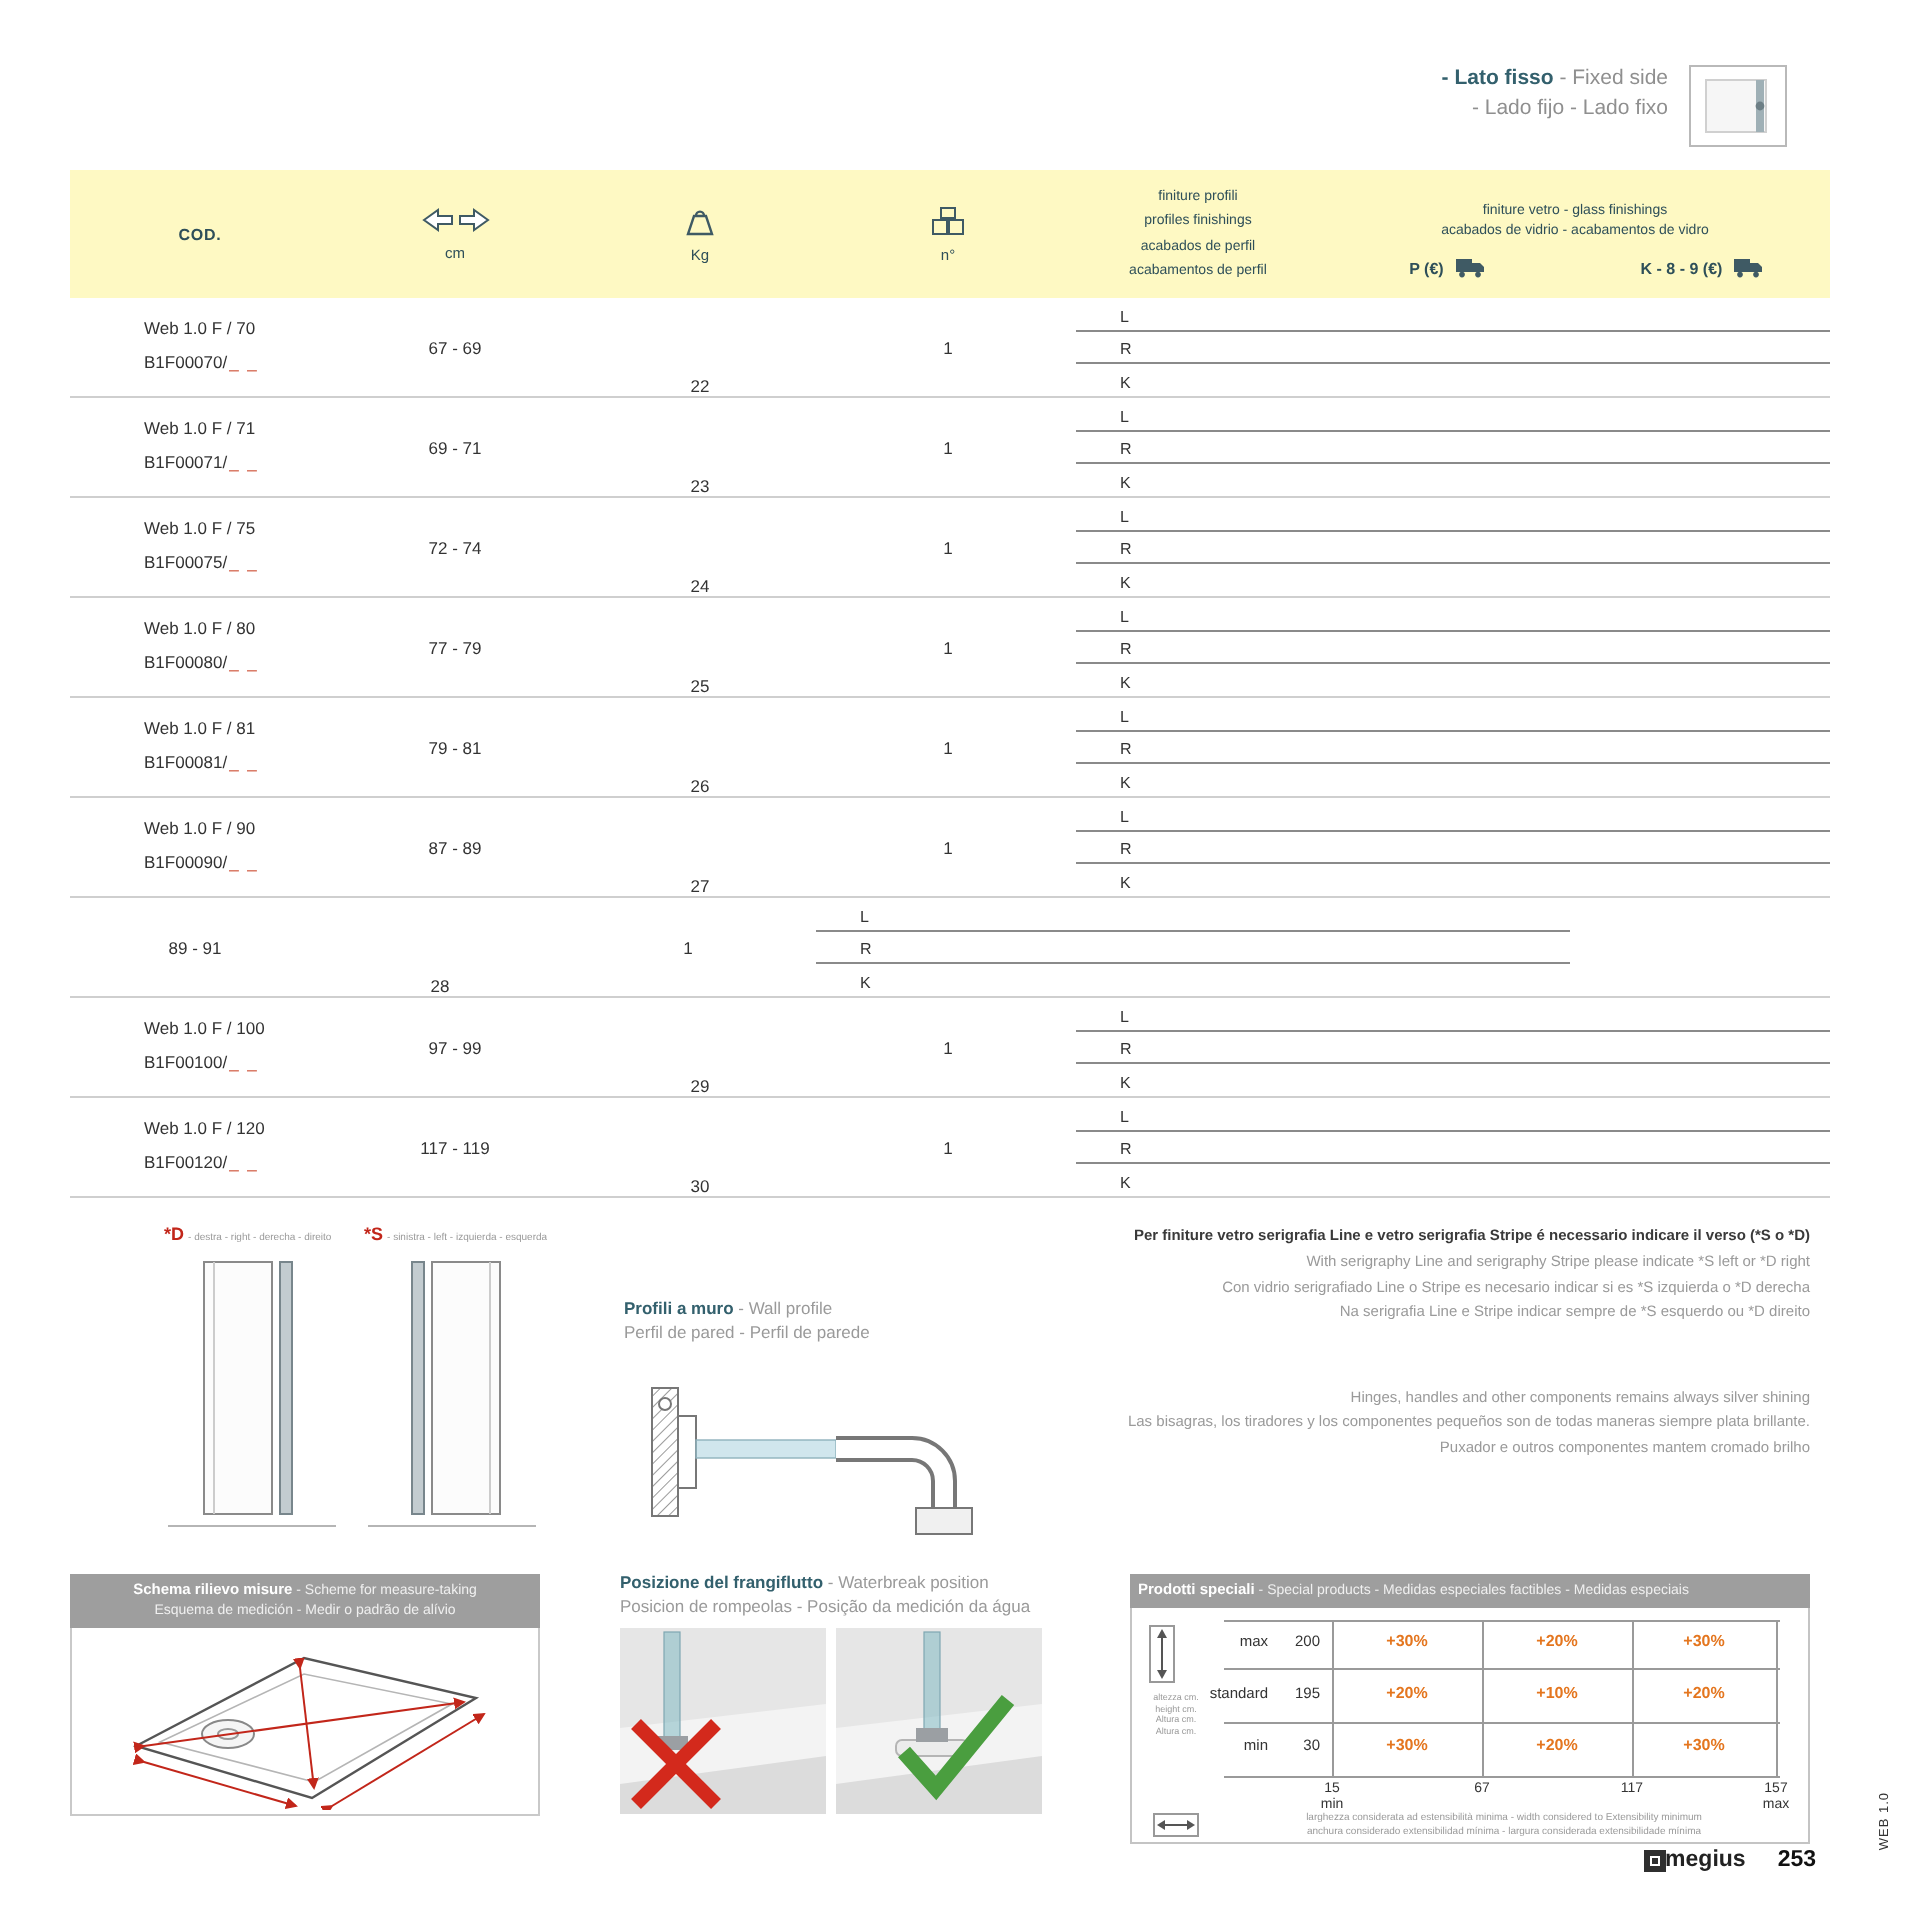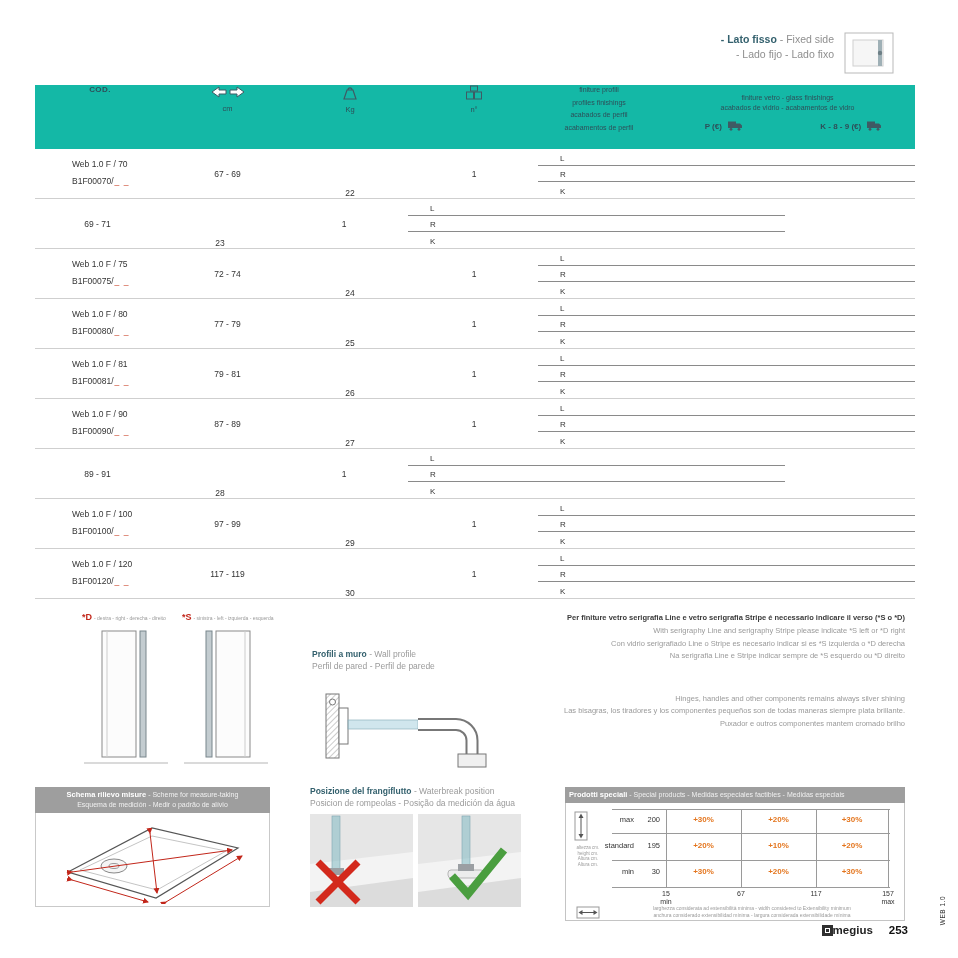--- a/index.html
+++ b/index.html
@@ -7,21 +7,21 @@
   body { width:958px; height:958px; font-family:"Liberation Sans", sans-serif; color:#333; position:relative; overflow:hidden; }
 
   
   .legend { position:absolute; top:32px; right:64px; display:flex; gap:10px; align-items:flex-start; }
   .legend-text { text-align:right; font-size:10.5px; line-height:15px; }
   .t-bold { color:#33606d; font-weight:bold;margin-top:46px; }
   .t-gray { color:#8f8f8f; }
 
   
   .ptable { position:absolute; left:35px; top:85px; width:880px; }
-  .thead { display:flex; background:#14b8a6; height:64px; color:#2e4f59; align-items:flex-start; }
+  .thead { display:flex; background:#fef9c3; height:64px; color:#2e4f59; align-items:center; }
   .th { display:flex; flex-direction:column; align-items:center; justify-content:center; gap:3px; font-size:7.5px; text-align:center; }
   .th-cod { width:130px; font-weight:bold; letter-spacing:.4px; font-size:8px; }
   .th-cm  { width:125px; }
   .th-kg  { width:120px; }
   .th-n   { width:128px; }
   .th-prof{ width:122px; font-size:7px; line-height:9.5px; }
   .th-glass{ width:255px; justify-content:flex-start; padding-top:8px; }
   .glass-top { font-size:7px; line-height:9.5px; }
   .glass-bottom { display:flex; width:100%; margin-top:5px; }
   .glass-cell { flex:1; display:flex; align-items:center; justify-content:center; gap:5px; font-size:8px; font-weight:bold; }
@@ -198,20 +198,24 @@
         <div class="vrow">
               <span class="vlabel">R</span>
             </div>
         <div class="vrow">
               <span class="vlabel">K</span>
             </div>
       </div>
     </div>
 
     <div class="trow">
+      <div class="td td-cod">
+        <div class="model">Web 1.0 F / 71</div>
+        <div class="code"><span>B1F00071/</span><span class="code-suffix">_ _</span></div>
+      </div>
       <div class="td td-cm">69 - 71</div>
       <div class="td td-kg">23</div>
       <div class="td td-n">1</div>
       <div class="td-var">
         <div class="vrow">
               <span class="vlabel">L</span>
             </div>
         <div class="vrow">
               <span class="vlabel">R</span>
             </div>

